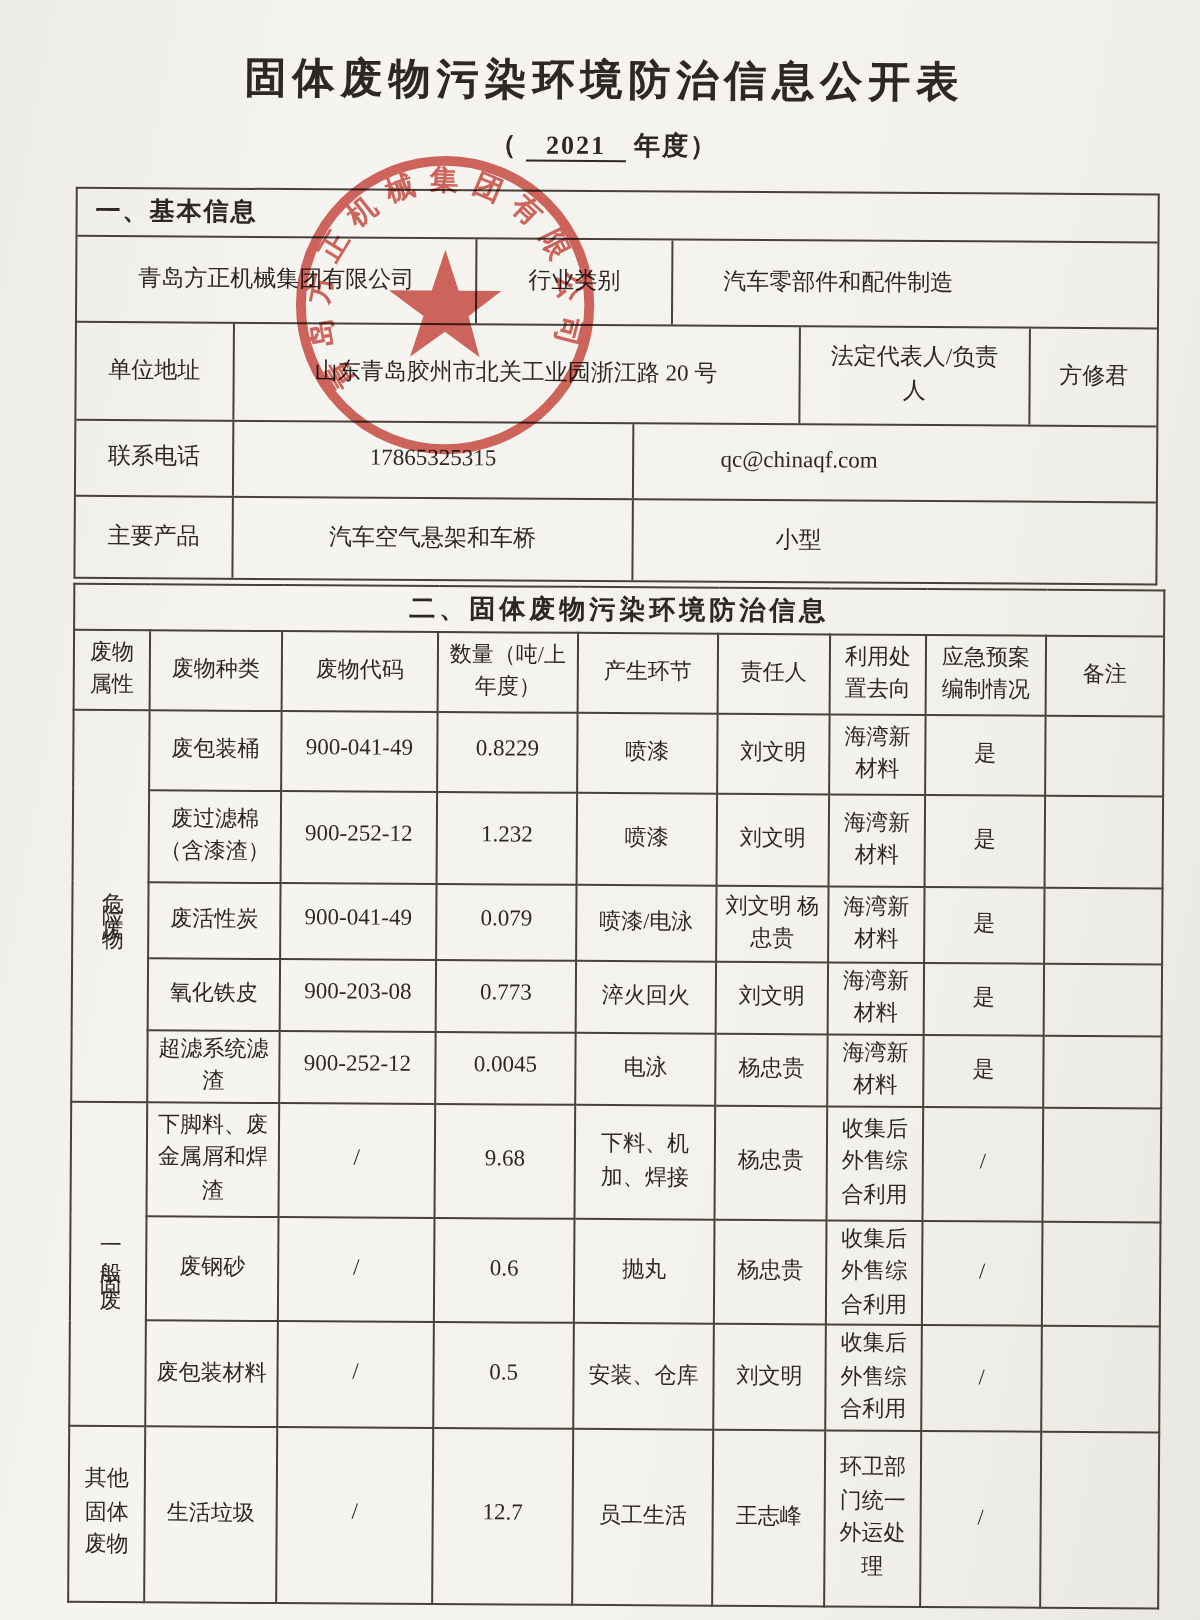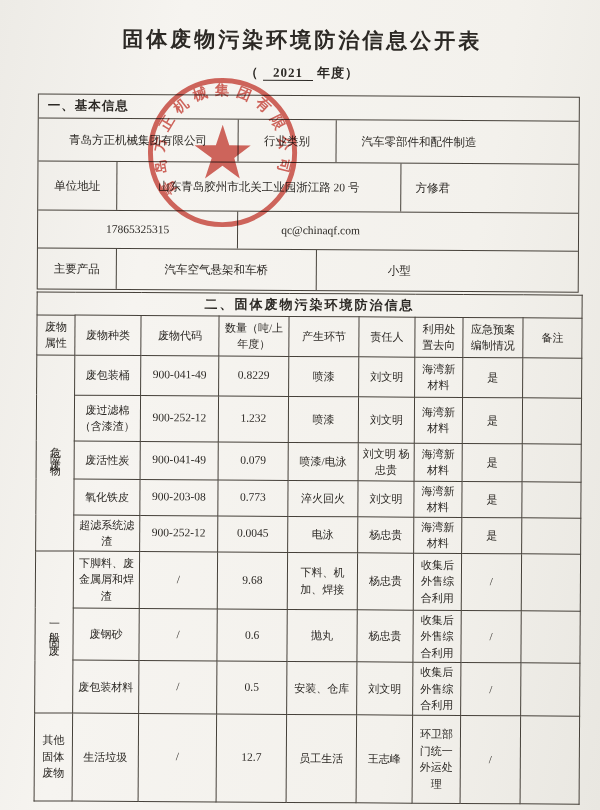--- a/index.html
+++ b/index.html
@@ -65,24 +65,26 @@
 
     <div class="row r-a row-1">
       <div class="cell c2">青岛方正机械集团有限公司</div>
       <div class="cell c3">行业类别</div>
       <div class="cell c4">汽车零部件和配件制造</div>
     </div>
 
     <div class="row r-b row-2">
       <div class="cell c1">单位地址</div>
       <div class="cell c2">山东青岛胶州市北关工业园浙江路 20 号</div>
+      <div class="cell c3">法定代表人/负责人</div>
       <div class="cell c4">方修君</div>
     </div>
 
     <div class="row r-a row-3">
+      <div class="cell c1">联系电话</div>
       <div class="cell c2 num">17865325315</div>
       <div class="cell c4 num">qc@chinaqf.com</div>
     </div>
 
     <div class="row r-a row-4">
       <div class="cell c1">主要产品</div>
       <div class="cell c2">汽车空气悬架和车桥</div>
       <div class="cell c4">小型</div>
     </div>
   </div>

